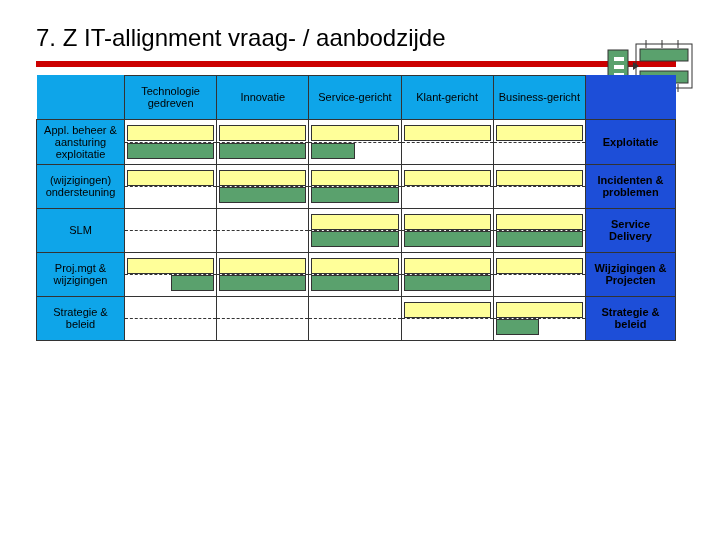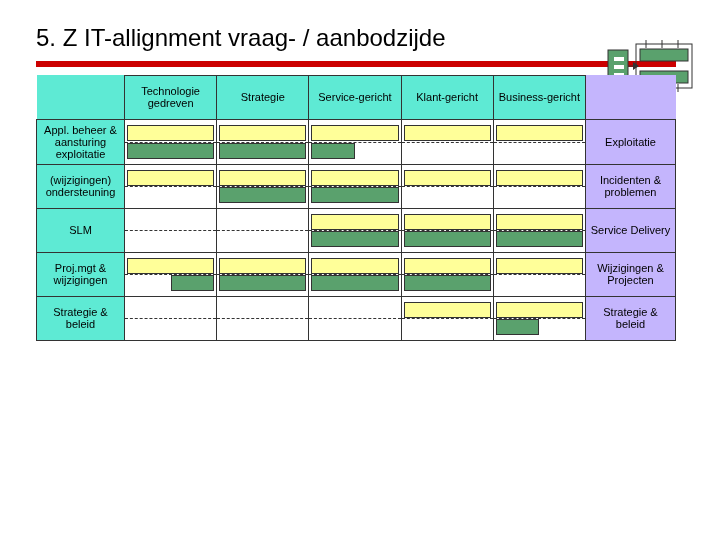--- a/index.html
+++ b/index.html
@@ -3,23 +3,23 @@
 <meta charset="utf-8">
 <style>
   * { box-sizing: border-box; margin: 0; padding: 0; }
   body { width: 720px; height: 540px; font-family: Verdana, Arial, sans-serif; background: #fff; color: #000; position: relative; }
   .slide { padding: 24px 28px 8px 36px; }
   .title { font-size: 24px; font-weight: normal; margin-bottom: 8px; line-height: 1.2; }
   .rule { height: 6px; width: 640px; background: #c00; margin-bottom: 8px; }
   .corner { position: absolute; right: 24px; top: 36px; width: 90px; height: 60px; }
   .grid { border-collapse: collapse; width: 640px; table-layout: fixed; }
   .grid td { border: 1px solid #333; padding: 4px 4px; font-size: 11px; text-align: center; vertical-align: middle; height: 44px; position: relative; }
-  .grid td.rowlab, .grid td.collab { font-size: 11px; background: #5eead4; }
+  .grid td.rowlab, .grid td.collab { font-size: 11px; background: #0ea5e9; }
   .grid td.rowlab { width: 88px; }
-  .grid td.rightlab { width: 90px; background: #c4b5fd; }
+  .grid td.rightlab { width: 90px; background: #1d4ed8; font-weight: bold; }
   .grid td.cell { background: #fff; width: 92px; }
   .cell .dash { position: absolute; left: 0; right: 0; top: 50%; border-top: 1px dashed #333; height: 0; }
   
   .blk { position: absolute; height: 16px; border: 1px solid #333; }
   .ylw { background: #ffff99; }
   .grn { background: #5aa16d; }
   .g-top { top: 5px; }
   .g-bot { bottom: 5px; }
   .blk.full { left: 2px; right: 2px; }
   .blk.half-l { left: 2px; right: 50%; }
@@ -28,21 +28,21 @@
   
   td.blank-tl { border-left: none; border-top: none; background: #fff; }
   td.blank-foot { border-left: none; border-bottom: none; background: #fff; }
   td.blank-tr { border-right: none; border-top: none; background: #fff; }
   td.blank-br { border-right: none; border-bottom: none; background: #fff; }
 </style>
 </head>
 <body>
 
 <div class="slide">
-  <h2 class="title">5. Z IT-allignment vraag- / aanbodzijde</h2>
+  <h2 class="title">7. Z IT-allignment vraag- / aanbodzijde</h2>
   <div class="rule"></div>
 
   <svg class="corner" viewBox="0 0 90 60">
     <rect x="2" y="14" width="20" height="32" fill="#5aa16d" stroke="#333"></rect>
     <rect x="8" y="21" width="10" height="4" fill="#fff"></rect>
     <rect x="8" y="29" width="10" height="4" fill="#fff"></rect>
     <rect x="8" y="37" width="10" height="4" fill="#fff"></rect>
     <rect x="30" y="8" width="56" height="44" fill="none" stroke="#333"></rect>
     <rect x="34" y="13" width="48" height="12" fill="#5aa16d" stroke="#333"></rect>
     <rect x="34" y="35" width="48" height="12" fill="#5aa16d" stroke="#333"></rect>
@@ -51,21 +51,21 @@
     <path d="M22 30 L30 30" stroke="#333"></path>
     <path d="M27 26 L33 30 L27 34 Z" fill="#333"></path>
   </svg>
 
   <table class="grid">
 
     <tbody>
         <tr>
       <td class="rowlab blank-tl"></td>
       <td class="collab">Technologie gedreven</td>
-      <td class="collab">Strategie</td>
+      <td class="collab">Innovatie</td>
       <td class="collab">Service-gericht</td>
       <td class="collab">Klant-gericht</td>
       <td class="collab">Business-gericht</td>
       <td class="rightlab blank-tr"></td>
     </tr>
 
     <tr>
       <td class="rowlab">Appl. beheer &amp; aansturing exploitatie</td>
       <td class="cell">
             <div class="dash"></div>

